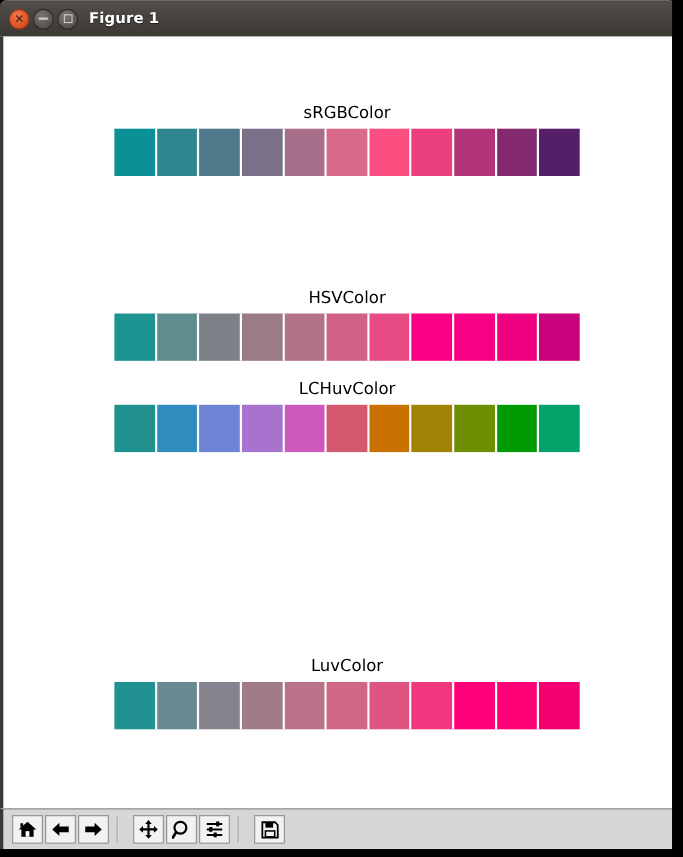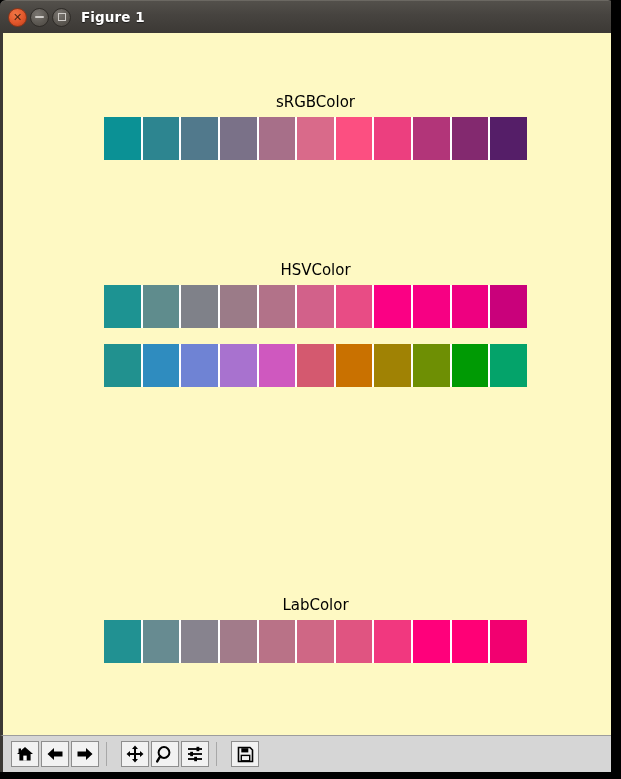--- a/index.html
+++ b/index.html
@@ -86,21 +86,21 @@
     letter-spacing: 0.1px;
   }
 
   
   .canvas {
     position: absolute;
     left: 0;
     top: 33px;
     width: 614px;
     height: 702px;
-    background: #fef9c3;
+    background: #ffffff;
     box-sizing: border-box;
     border-left: 3px solid #3c3935;
     border-right: 3px solid #3c3935;
   }
 
   .plot-area {
     position: absolute;
     left: 0;
     top: 0;
     width: 608px;
@@ -247,36 +247,37 @@
             <div class="swatch" style="background: rgb(178, 114, 137);"></div>
             <div class="swatch" style="background: rgb(210, 97, 138);"></div>
             <div class="swatch" style="background: rgb(232, 76, 133);"></div>
             <div class="swatch" style="background: rgb(251, 0, 132);"></div>
             <div class="swatch" style="background: rgb(247, 0, 131);"></div>
             <div class="swatch" style="background: rgb(238, 0, 128);"></div>
             <div class="swatch" style="background: rgb(201, 1, 123);"></div>
           </div>
         </div>
         <div class="row" style="top: 311.4px;">
+          <div class="row-title">LCHuvColor</div>
           <div class="swatches">
             <div class="swatch" style="background: rgb(33, 145, 143);"></div>
             <div class="swatch" style="background: rgb(47, 140, 191);"></div>
             <div class="swatch" style="background: rgb(111, 131, 212);"></div>
             <div class="swatch" style="background: rgb(168, 114, 207);"></div>
             <div class="swatch" style="background: rgb(207, 88, 191);"></div>
             <div class="swatch" style="background: rgb(212, 89, 111);"></div>
             <div class="swatch" style="background: rgb(201, 113, 0);"></div>
             <div class="swatch" style="background: rgb(160, 130, 4);"></div>
             <div class="swatch" style="background: rgb(110, 143, 4);"></div>
             <div class="swatch" style="background: rgb(0, 154, 4);"></div>
             <div class="swatch" style="background: rgb(4, 163, 106);"></div>
           </div>
         </div>
         <div class="row" style="top: 562.8px;">
-          <div class="row-title">LabColor</div>
+          <div class="row-title">LuvColor</div>
           <div class="swatches">
             <div class="swatch" style="background: rgb(33, 145, 146);"></div>
             <div class="swatch" style="background: rgb(103, 139, 145);"></div>
             <div class="swatch" style="background: rgb(135, 131, 142);"></div>
             <div class="swatch" style="background: rgb(162, 123, 138);"></div>
             <div class="swatch" style="background: rgb(185, 114, 135);"></div>
             <div class="swatch" style="background: rgb(207, 103, 133);"></div>
             <div class="swatch" style="background: rgb(224, 84, 129);"></div>
             <div class="swatch" style="background: rgb(241, 56, 127);"></div>
             <div class="swatch" style="background: rgb(255, 0, 123);"></div>

